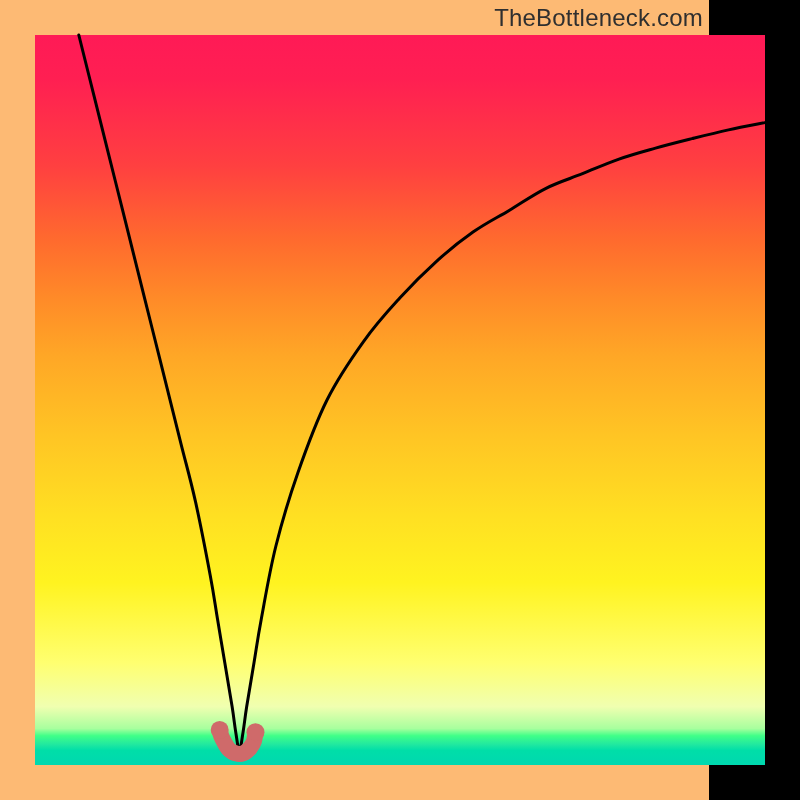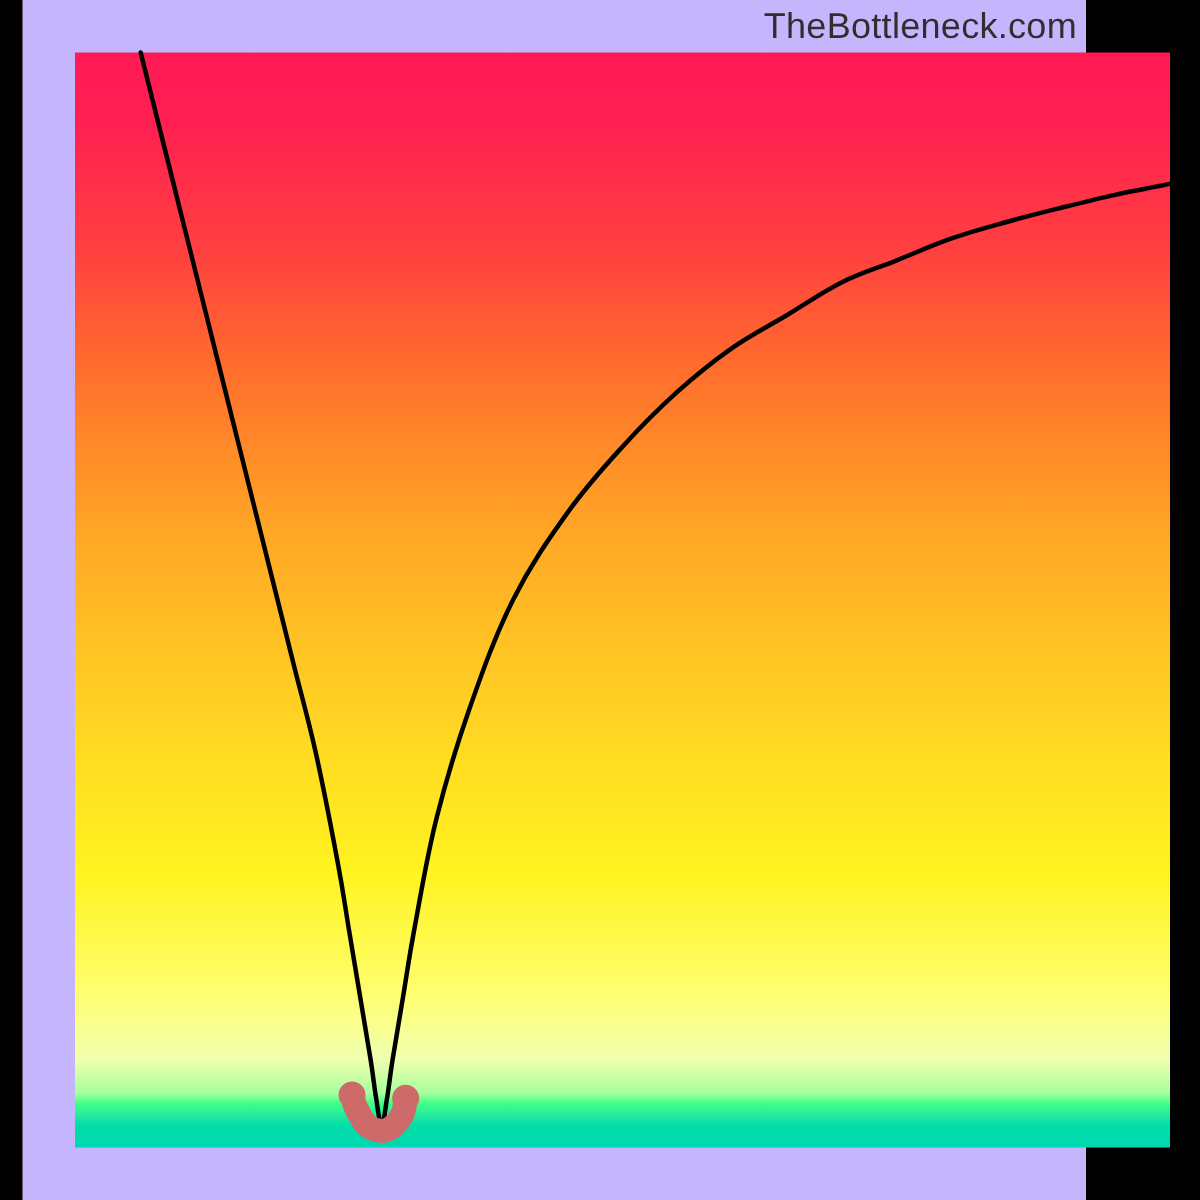--- a/index.html
+++ b/index.html
@@ -10,22 +10,21 @@
     background: #000;
     overflow: hidden;
     font-family: Arial, sans-serif;
   }
   .frame {
     position: absolute;
     top: 0;
     left: 0;
     width: 709px;
     height: 800px;
-    background: #c4b5fd;
-    margin-left: 15px;
+    background: #fdba74;
   }
   .plot {
     position: absolute;
     top: 35px;
     left: 35px;
     width: 730px;
     height: 730px;
     background: linear-gradient(to bottom,
       #ff1a56 0%,
       #ff1f52 6%,

